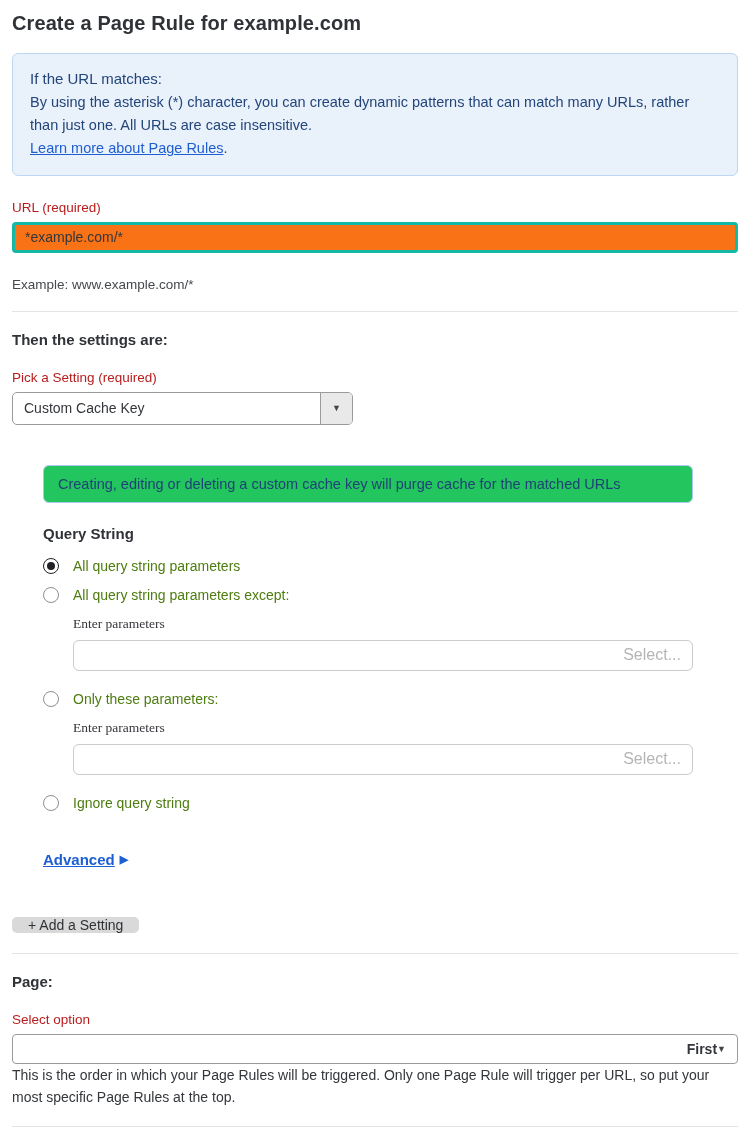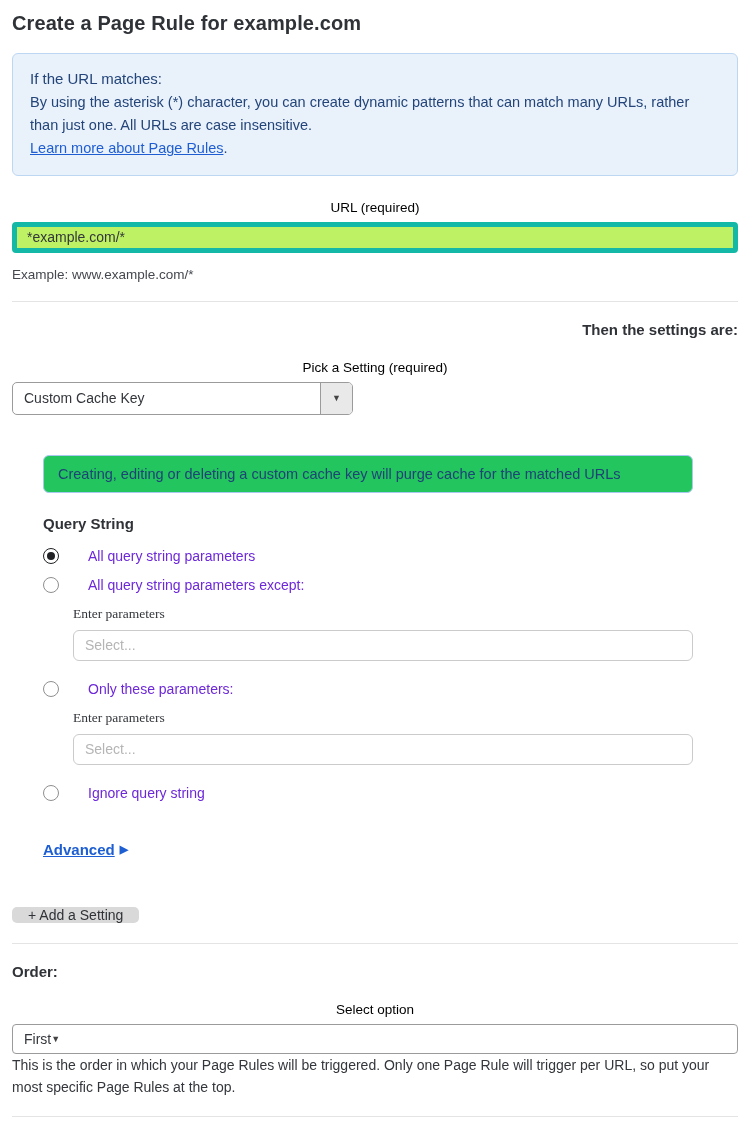--- a/index.html
+++ b/index.html
@@ -19,35 +19,35 @@
 
   
   .info-box {
     background: #e9f1fb; border: 1px solid #bdd7f2; border-radius: 6px;
     padding: 13px 17px 14px 17px; color: #23457a;
     font-size: 14.5px; line-height: 1.6; margin-bottom: 24px;
   }
   .info-box .info-heading { font-weight: normal; font-size: 15px; }
   .info-link { color: #1f5ed2; text-decoration: underline; cursor: pointer; }
 
-  .field-label { font-size: 13.5px; color: #000000; margin-bottom: 7px; text-align: center; }
+  .field-label { font-size: 13.5px; color: #b91c1c; margin-bottom: 7px; }
 
   .url-input {
     display: block; width: 100%; height: 31px;
-    background: #bef264; border: 5px solid #14b8a6; border-radius: 4px;
+    background: #f97316; border: 3px solid #14b8a6; border-radius: 4px;
     padding: 0 10px; font-size: 14px; color: #33363b;
     font-family: "Liberation Sans", sans-serif; outline: none;
   }
-  .helper-text { font-size: 13.5px; color: #45484e; margin-top: 14px; }
+  .helper-text { font-size: 13.5px; color: #45484e; margin-top: 24px; }
 
   .divider { border: none; border-top: 1px solid #e4e4e4; margin: 19px 0; }
 
   .section-heading { font-size: 15px; font-weight: bold; color: #2f3237; }
 
-  .settings-heading { margin-bottom: 22px; text-align: right; }
+  .settings-heading { margin-bottom: 22px; }
 
   
   .setting-select {
     display: inline-flex; width: 341px; height: 33px;
     border: 1px solid #9b9b9b; border-radius: 5px; background: #fff;
     cursor: pointer; align-items: stretch; overflow: hidden;
   }
   .setting-select .select-value {
     flex: 1; display: flex; align-items: center; padding: 0 11px;
     font-size: 14px; color: #33363b;
@@ -71,29 +71,29 @@
   .radio-row { display: flex; align-items: center; margin: 13px 0; cursor: pointer; }
   .radio-circle {
     width: 16px; height: 16px; border-radius: 50%;
     border: 1.5px solid #8f8f8f; background: #fff; flex: 0 0 auto;
     display: flex; align-items: center; justify-content: center;
   }
   .radio-circle.selected { border-color: #1f2124; }
   .radio-circle.selected::after {
     content: ""; width: 8px; height: 8px; border-radius: 50%; background: #1f2124;
   }
-  .radio-label { font-size: 14px; color: #6d28d9; margin-left: 29px; }
+  .radio-label { font-size: 14px; color: #4d7c0f; margin-left: 14px; }
 
   .radio-sub { margin: 9px 0 20px 30px; }
   .radio-sub .sub-label { font-size: 13.5px; color: #33363b; margin-bottom: 8px; font-family: Liberation Serif, serif; }
   .param-input {
     display: block; width: calc(100% - 45px); height: 31px;
     border: 1px solid #cbcbcb; border-radius: 6px; background: #fff;
-    padding: 0 11px; font-size: 14px; color: #33363b;
-    font-family: "Liberation Sans", sans-serif; outline: none;
+    padding: 0 11px; font-size: 16px; color: #33363b;
+    font-family: "Liberation Sans", sans-serif; outline: none; text-align: right;
   }
   .param-input::placeholder { color: #b5b5b5; }
 
   .advanced-link {
     display: inline-flex; align-items: center; margin-top: 27px;
     color: #1d5ed2; font-size: 15px; font-weight: bold; cursor: pointer;
   }
   .advanced-text { text-decoration: underline; }
   .advanced-arrow { font-size: 11px; margin-left: 5px; }
 
@@ -103,21 +103,22 @@
     padding: 0 16px; font-size: 14px; color: #2f3237;
     font-family: "Liberation Sans", sans-serif; cursor: pointer;
   }
 
   .order-heading { margin-bottom: 22px; }
   .order-label { margin-top: 0; }
   .order-select {
     display: flex; width: 100%; height: 30px;
     border: 1px solid #9b9b9b; border-radius: 4px; background: #fff;
     align-items: center; padding: 0 11px; cursor: pointer;
-    justify-content: flex-start;
+    justify-content: flex-end;
+    font-weight: bold;
   }
   .order-select .select-value { font-size: 14px; color: #33363b; }
   .order-helper { font-size: 14px; color: #33363b; line-height: 1.6; margin-top: 0; }
 
   .footer-divider { margin: 18px 0 14px 0; }
 </style>
 </head>
 <body>
 
 <div class="container">
@@ -182,21 +183,21 @@
     <div class="advanced-link">
       <span class="advanced-text">Advanced</span>
       <span class="advanced-arrow">▶</span>
     </div>
   </div>
 
   <button class="add-setting-btn">+ Add a Setting</button>
 
   <hr class="divider">
 
-  <div class="section-heading order-heading">Order:</div>
+  <div class="section-heading order-heading">Page:</div>
 
   <div class="field-label order-label">Select option</div>
   <div class="order-select">
     <span class="select-value">First</span>
     <span class="caret-glyph">▼</span>
   </div>
   <div class="order-helper">This is the order in which your Page Rules will be triggered. Only one Page Rule will trigger per URL, so put your most specific Page Rules at the top.</div>
 
   <hr class="divider footer-divider">
 

